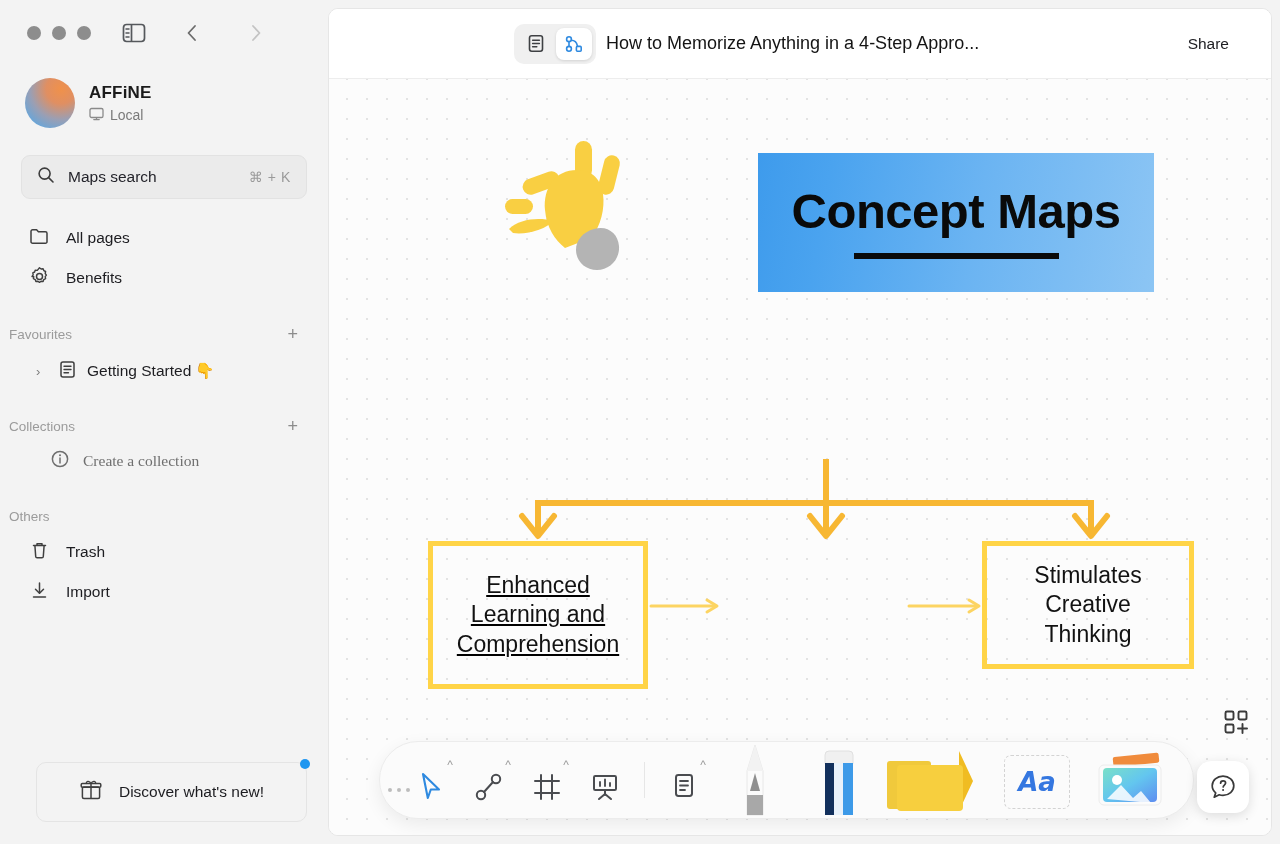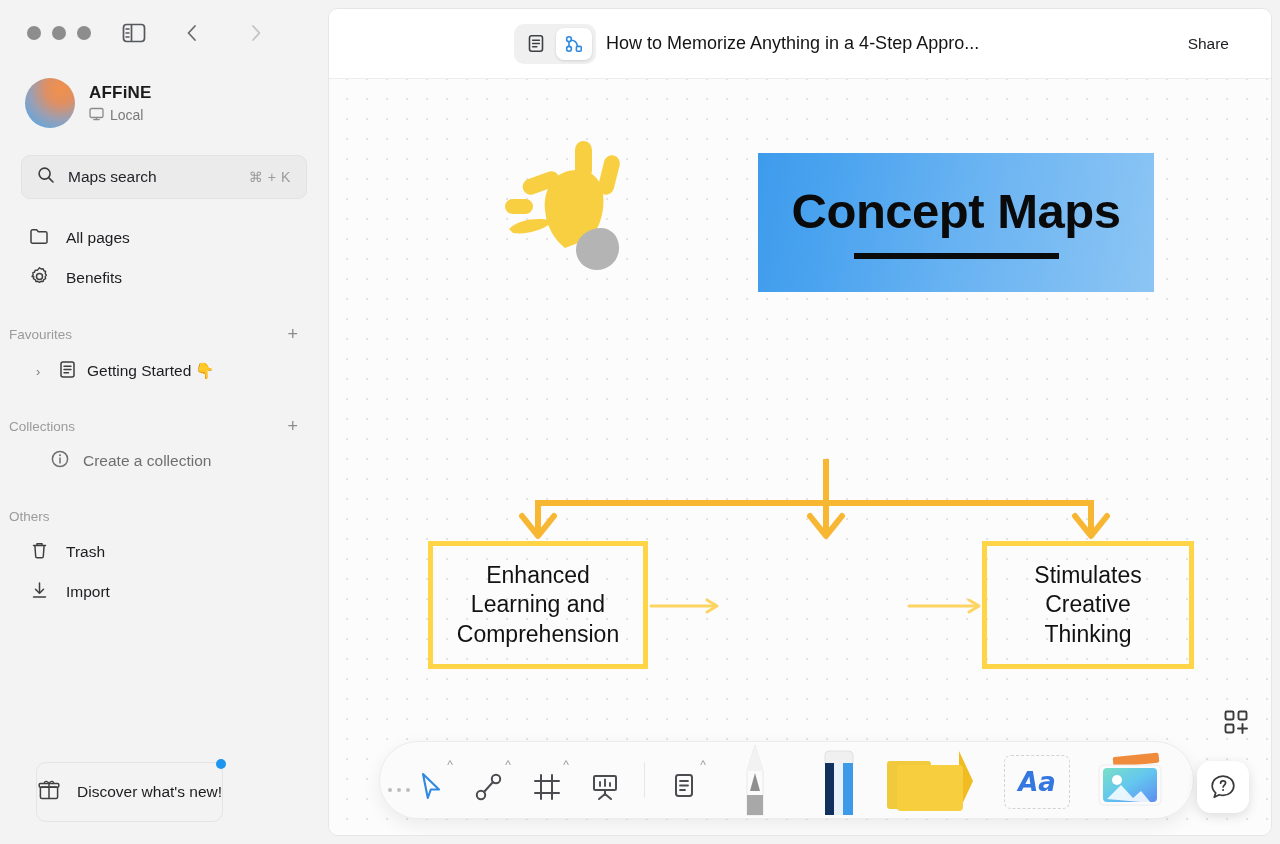--- a/index.html
+++ b/index.html
@@ -51,24 +51,24 @@
     padding: 0 30px 0 9px; height: 30px; margin-top: 22px;
   }
   .sec-title { font-size: 13.5px; color: #9b9b9b; }
   .sec-plus { font-size: 18px; color: #8c8c8c; line-height: 1; cursor: pointer; }
 
   .fav-item { height: 36px; display: flex; align-items: center; gap: 10px; padding: 0 8px 0 15px; margin: 4px 21px 0 21px; border-radius: 8px; cursor: pointer; }
   .fav-caret { width: 12px; font-size: 13px; color: #7d7d7d; }
   .fav-label { font-size: 15.5px; color: #1d1d21; }
 
   .coll-item { height: 36px; display: flex; align-items: center; gap: 13px; padding: 0 8px 0 29px; margin: 2px 21px 0 21px; border-radius: 8px; cursor: pointer; }
-  .coll-label { font-size: 15.5px; color: #6f6f6f; }
+  .coll-label { font-size: 15.5px; color: #6f6f6f; font-family: Liberation Serif, serif; }
 
   .spacer { flex: 1; }
-  .bottom-btns { padding: 0 21px 22px 36px; display: flex; }
+  .bottom-btns { padding: 0 21px 22px 36px; display: flex; flex-direction: column; }
   .big-btn {
     position: relative; height: 60px; border: 1px solid #e4e4e4; border-radius: 10px;
     background: #f3f3f3; display: flex; align-items: center; justify-content: center;
     gap: 16px; cursor: pointer;
   }
   .big-btn-label { font-size: 15.5px; color: #1c1c20; font-weight: 500; }
   .blue-dot { position: absolute; top: -4px; right: -4px; width: 10px; height: 10px; border-radius: 50%; background: #1e96f0; }
 
   
   #main {
@@ -112,21 +112,21 @@
   .title-card-text {
     font-size: 46px; color: #211f1c; font-style: italic; font-weight: bold;
     font-family: "DejaVu Sans", sans-serif; letter-spacing: 1.5px;
   }
 
   .node {
     position: absolute; border: 5px solid #ffd447;
     display: flex; align-items: center; justify-content: center; text-align: center;
   }
   .node-text { font-size: 23px; color: #121212; line-height: 1.27; }
-  #node1 { left: 99px; top: 462px; width: 220px; height: 128px; }
+  #node1 { left: 99px; top: 462px; width: 220px; height: 148px; text-decoration: underline; }
   #node2 { left: 391px; top: 462px; width: 185px; height: 128px; }
   #node3 { left: 653px; top: 462px; width: 212px; height: 128px; }
 
   
   .toolbar-wrap {
     position: absolute; left: 50px; bottom: 13px; right: 10px; height: 84px;
     display: flex; align-items: center; pointer-events: none;
   }
   .toolbar {
     height: 78px; background: #fbfbfb; border: 1px solid #ececec;

